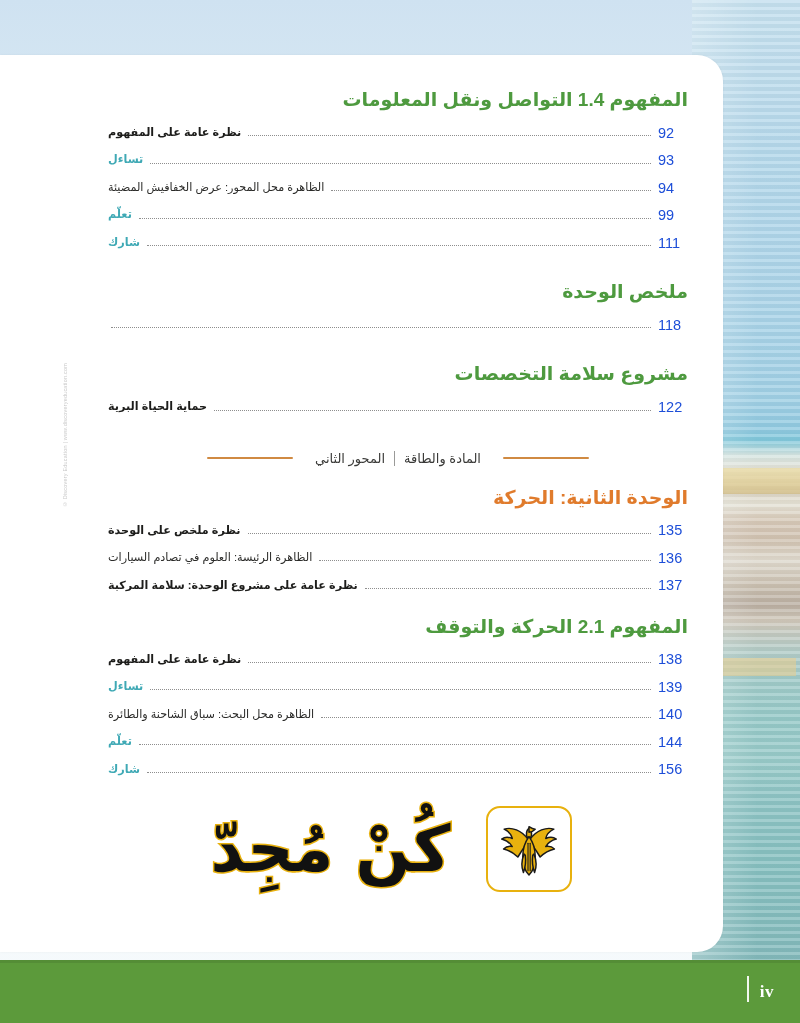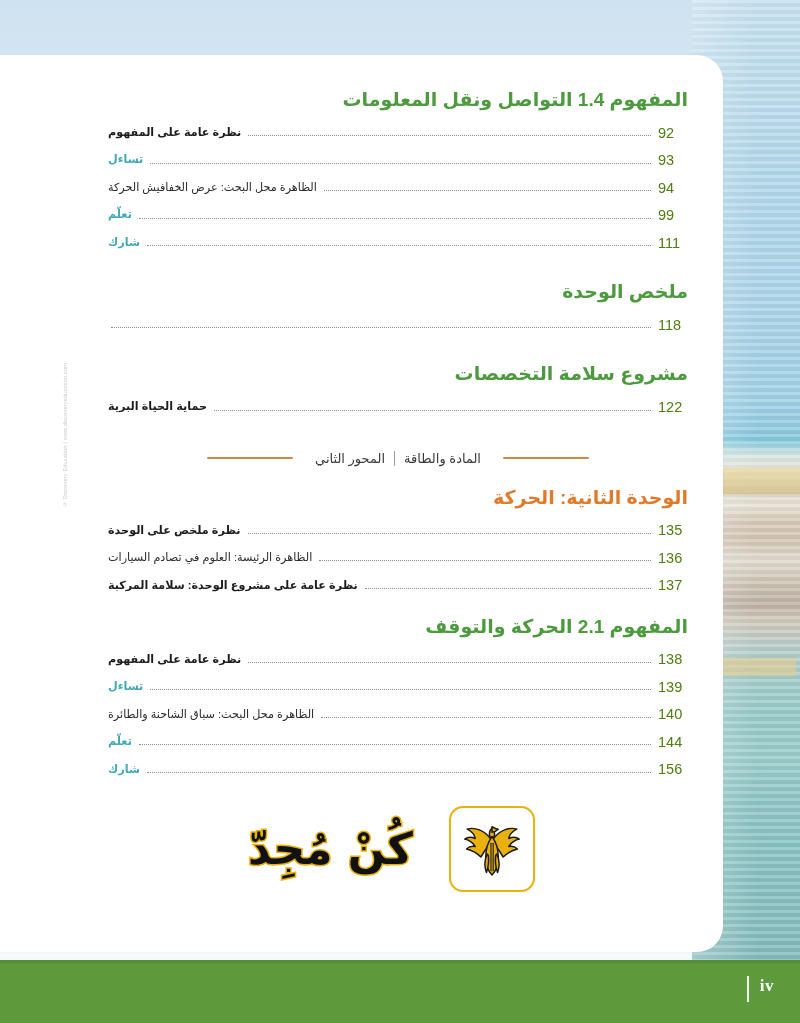--- a/index.html
+++ b/index.html
@@ -131,21 +131,21 @@
     left: 0; top: 0;
     width: 100%;
     height: 3px;
     background: rgba(0,0,0,0.08);
   }
   .folio {
     position: absolute;
     right: 26px;
     top: 16px;
     display: flex;
-    align-items: flex-start;
+    align-items: flex-end;
     gap: 11px;
     direction: ltr;
   }
   .folio-rule {
     width: 2px;
     height: 26px;
     background: #ffffff;
     opacity: .92;
   }
   .folio-num {
@@ -229,21 +229,21 @@
     margin: 0 3px 4px 3px;
     min-width: 20px;
     height: 0;
   }
   .row .pageno {
     direction: ltr;
     min-width: 30px;
     text-align: left;
     font-size: 14.5px;
     font-weight: 400;
-    color: #4d7c0f;
+    color: #1d4ed8;
     line-height: 1;
     font-family: "Liberation Sans", sans-serif;
     margin-top: 7px;
   }
 
   .block { margin-bottom: 0; }
   .gap-lg { height: 30px; }
   .gap-md { height: 22px; }
 
   
@@ -286,21 +286,21 @@
     width: 723px;
     display: flex;
     flex-direction: row-reverse;
     align-items: center;
     justify-content: center;
     gap: 36px;
     padding-left: 60px;
     box-sizing: border-box;
   }
   .motto-text {
-    font-size: 44px;
+    font-size: 64px;
     font-weight: 700;
     color: #111111;
     -webkit-text-stroke: 3px #e8b10e;
     paint-order: stroke fill;
     line-height: 1.1;
     letter-spacing: 2px;
     white-space: nowrap;
     font-family: "DejaVu Sans", "Liberation Sans", sans-serif;
   }
   .logo-box {
@@ -342,21 +342,21 @@
       <span class="pageno">92</span>
     </div>
 
     <div class="row teal">
       <span class="title">تساءل</span>
       <span class="leader"></span>
       <span class="pageno">93</span>
     </div>
 
     <div class="row sub">
-      <span class="title">الظاهرة محل البحث: عرض الخفافيش الحركة</span>
+      <span class="title">الظاهرة محل المحور: عرض الخفافيش المضيئة</span>
       <span class="leader"></span>
       <span class="pageno">94</span>
     </div>
 
     <div class="row teal">
       <span class="title">تعلّم</span>
       <span class="leader"></span>
       <span class="pageno">99</span>
     </div>
 

